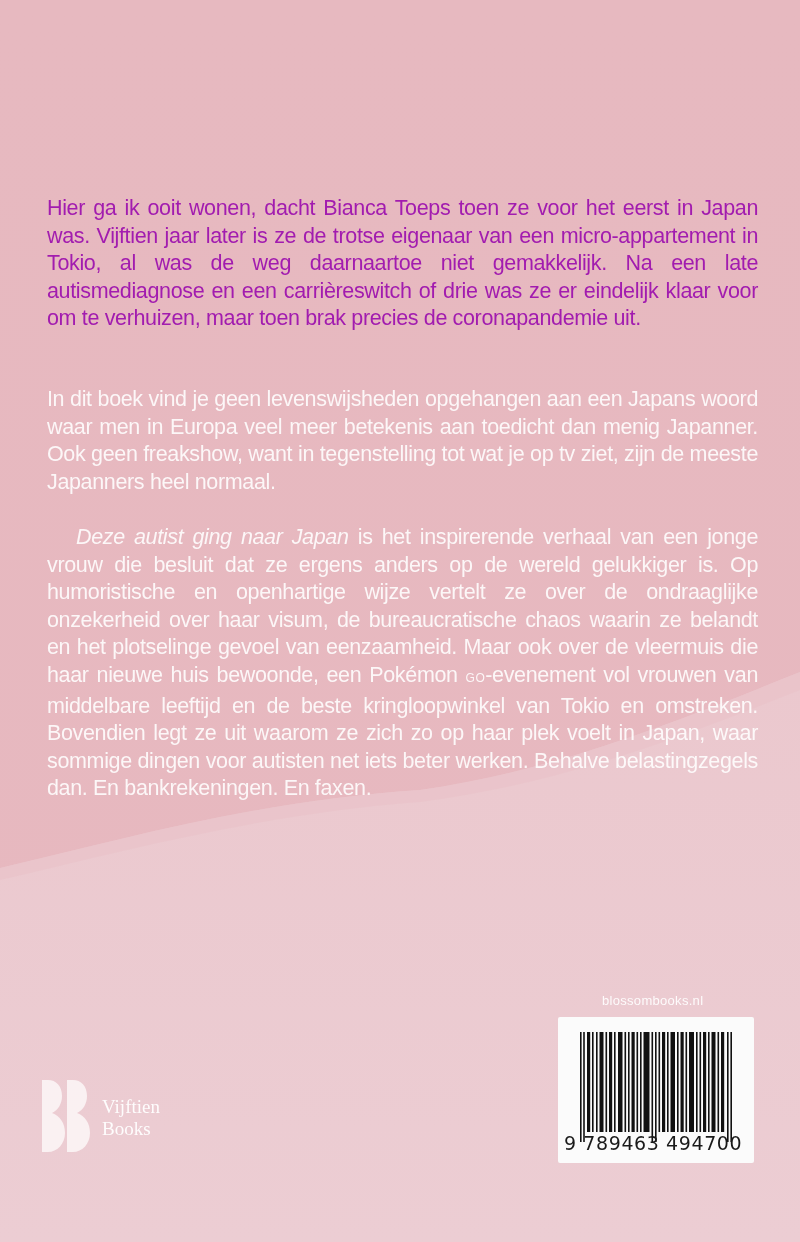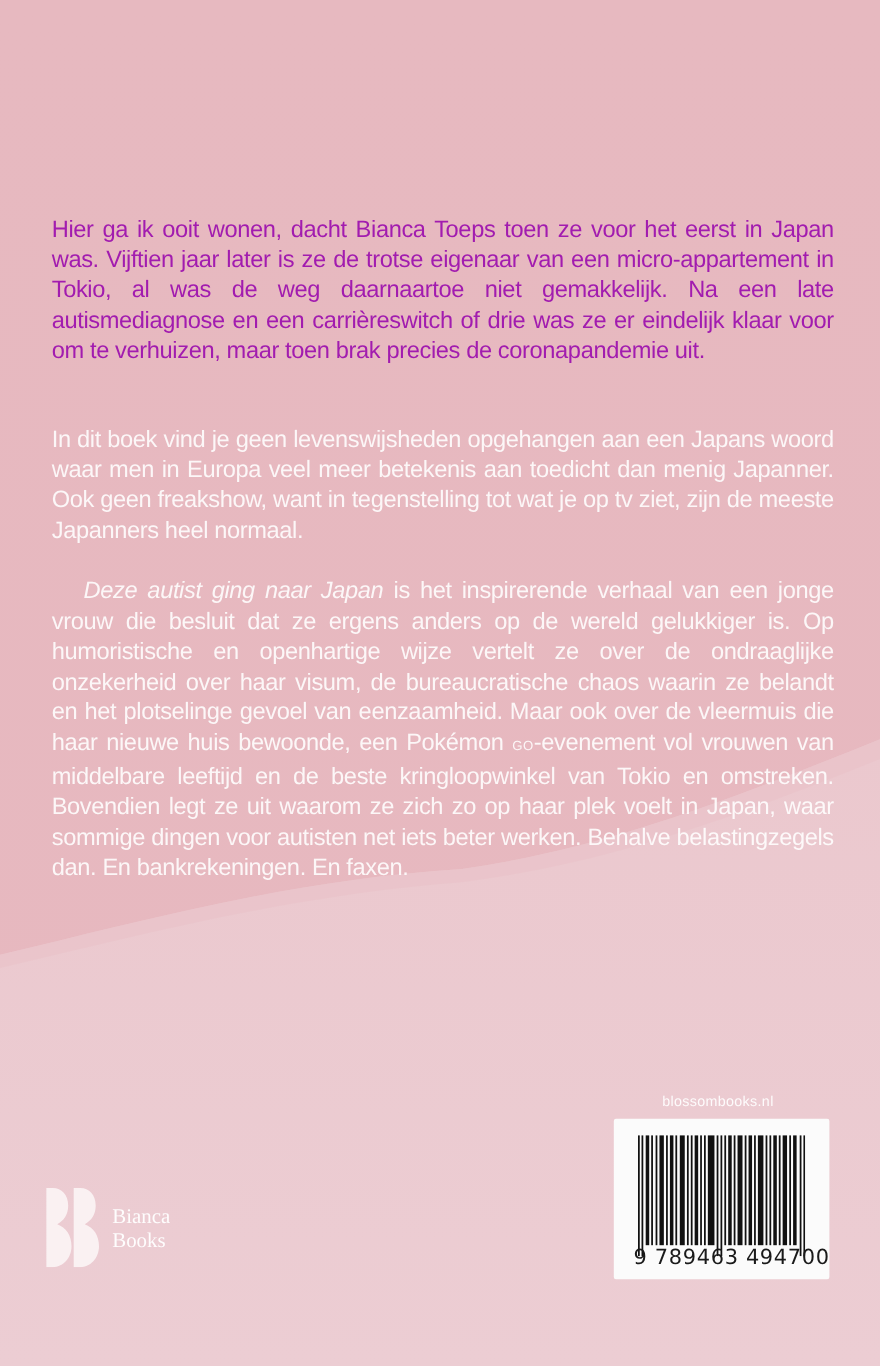--- a/index.html
+++ b/index.html
@@ -29,21 +29,21 @@
     font-size: 13px; letter-spacing: 0.3px;
   }
   .barcode-box {
     position: absolute; left: 558px; top: 1017px; width: 196px; height: 146px;
     background: #fbfbfb; border-radius: 2px;
   }
   .barcode-bars { position: absolute; left: 22px; top: 15px; width: 152px; height: 110px; }
   .barcode-digits {
     position: absolute; left: 6px; top: 115px; width: 184px;
     font-family: "DejaVu Sans", sans-serif; font-size: 19px; color: #1a1a1a;
-    letter-spacing: 0.6px; white-space: pre; margin-left: 12px;
+    letter-spacing: 0.6px; white-space: pre;
   }
   .logo { position: absolute; left: 42px; top: 1080px; }
   .logo-mark { position: absolute; left: 0; top: 0; width: 50px; height: 72px; }
   .logo-text {
     position: absolute; left: 60px; top: 16px; color: rgba(255,255,255,0.95);
     font-family: "Liberation Serif", "DejaVu Serif", serif; font-size: 19px; line-height: 22px;
     white-space: nowrap;
   }
 </style>
 </head>
@@ -123,16 +123,16 @@
 </div>
 
 <div class="logo">
   <svg class="logo-mark" viewBox="0 0 50 72">
     <g fill="#fbf3f4" opacity="0.95">
       <path d="M0,0 L6,0 C14,0 20,6 20,16 C20,24 16,30 10,33 C18,36 23,43 23,53 C23,64 15,72 6,72 L0,72 Z"></path>
       <path d="M25,0 L31,0 C39,0 45,6 45,16 C45,24 41,30 35,33 C43,36 48,43 48,53 C48,64 40,72 31,72 L25,72 Z"></path>
     </g>
   </svg>
   <div class="logo-text">
-    <div>Bianca</div>
+    <div>Vijftien</div>
     <div>Books</div>
   </div>
 </div>
 
 </body></html>

